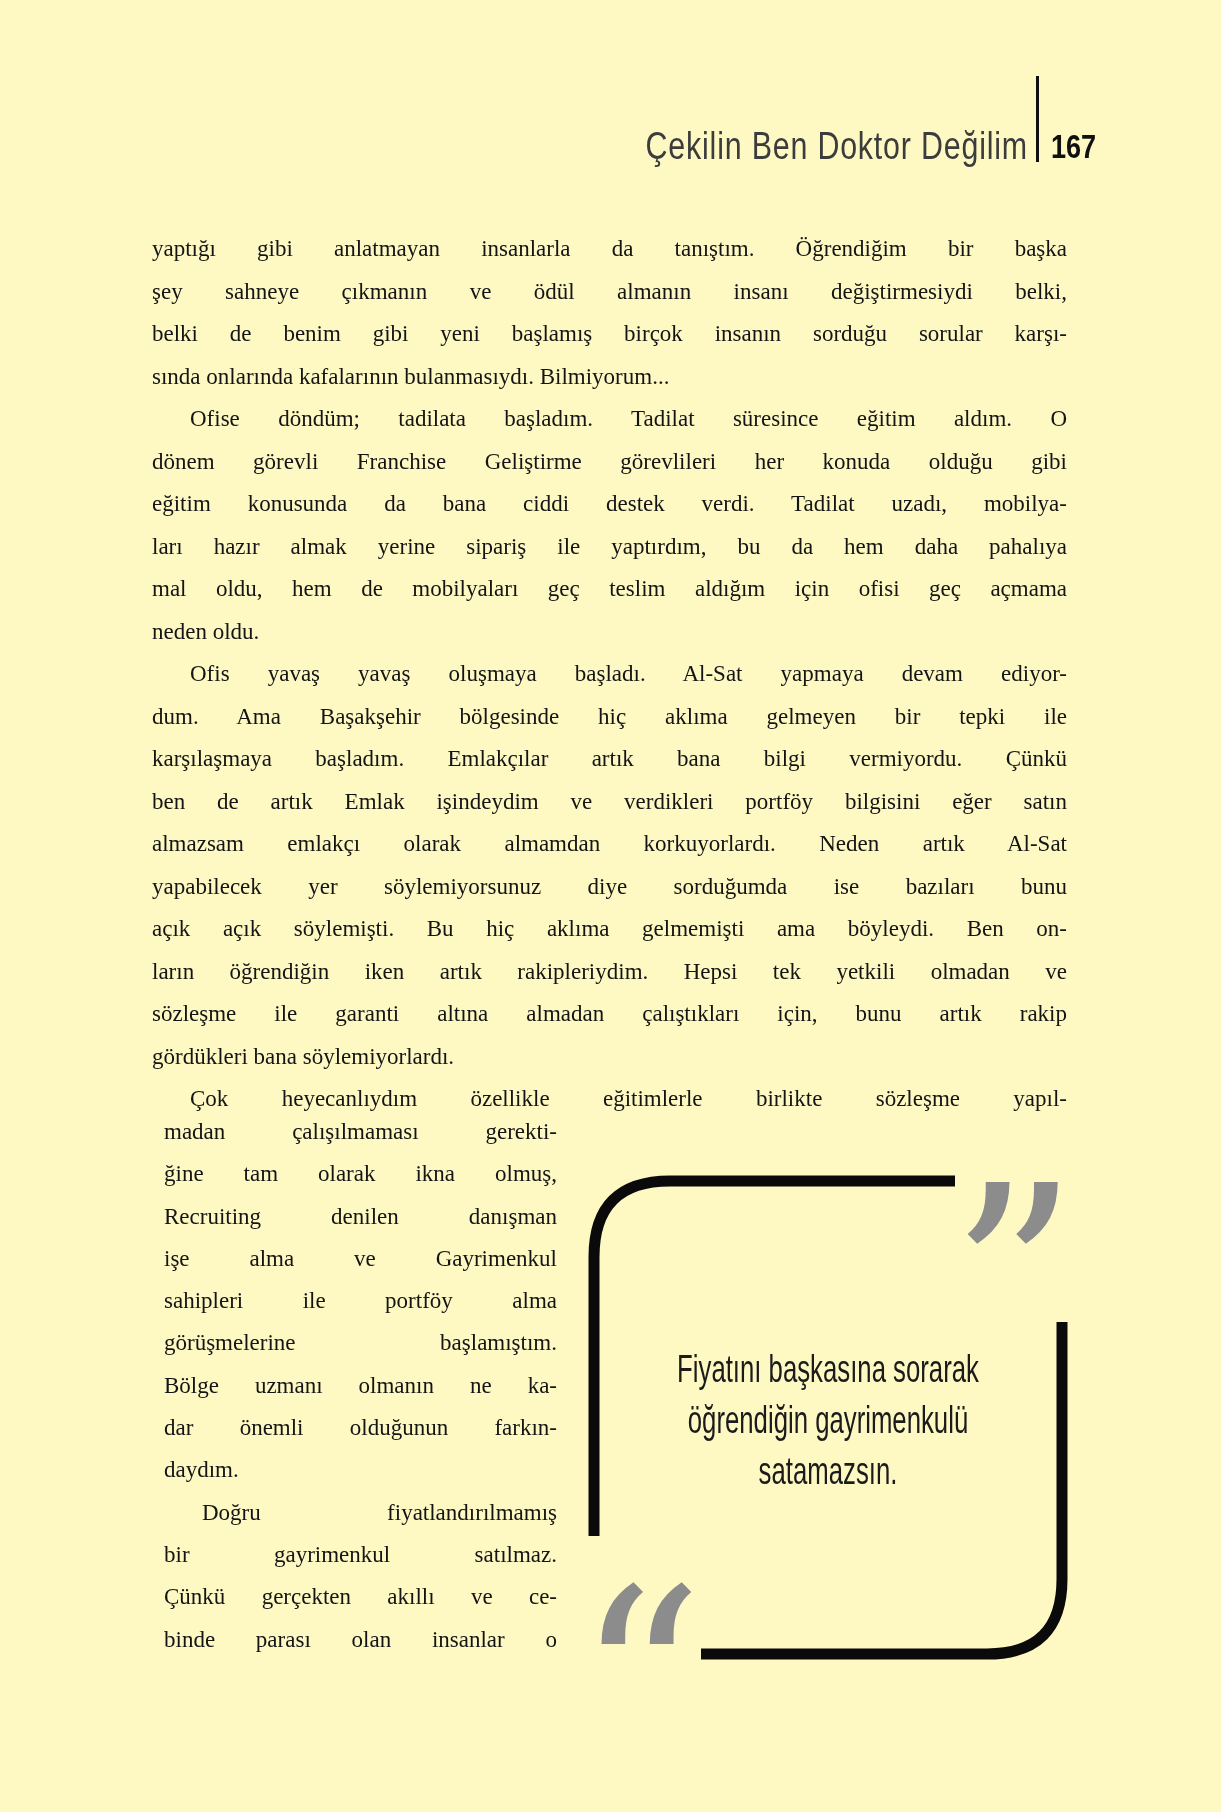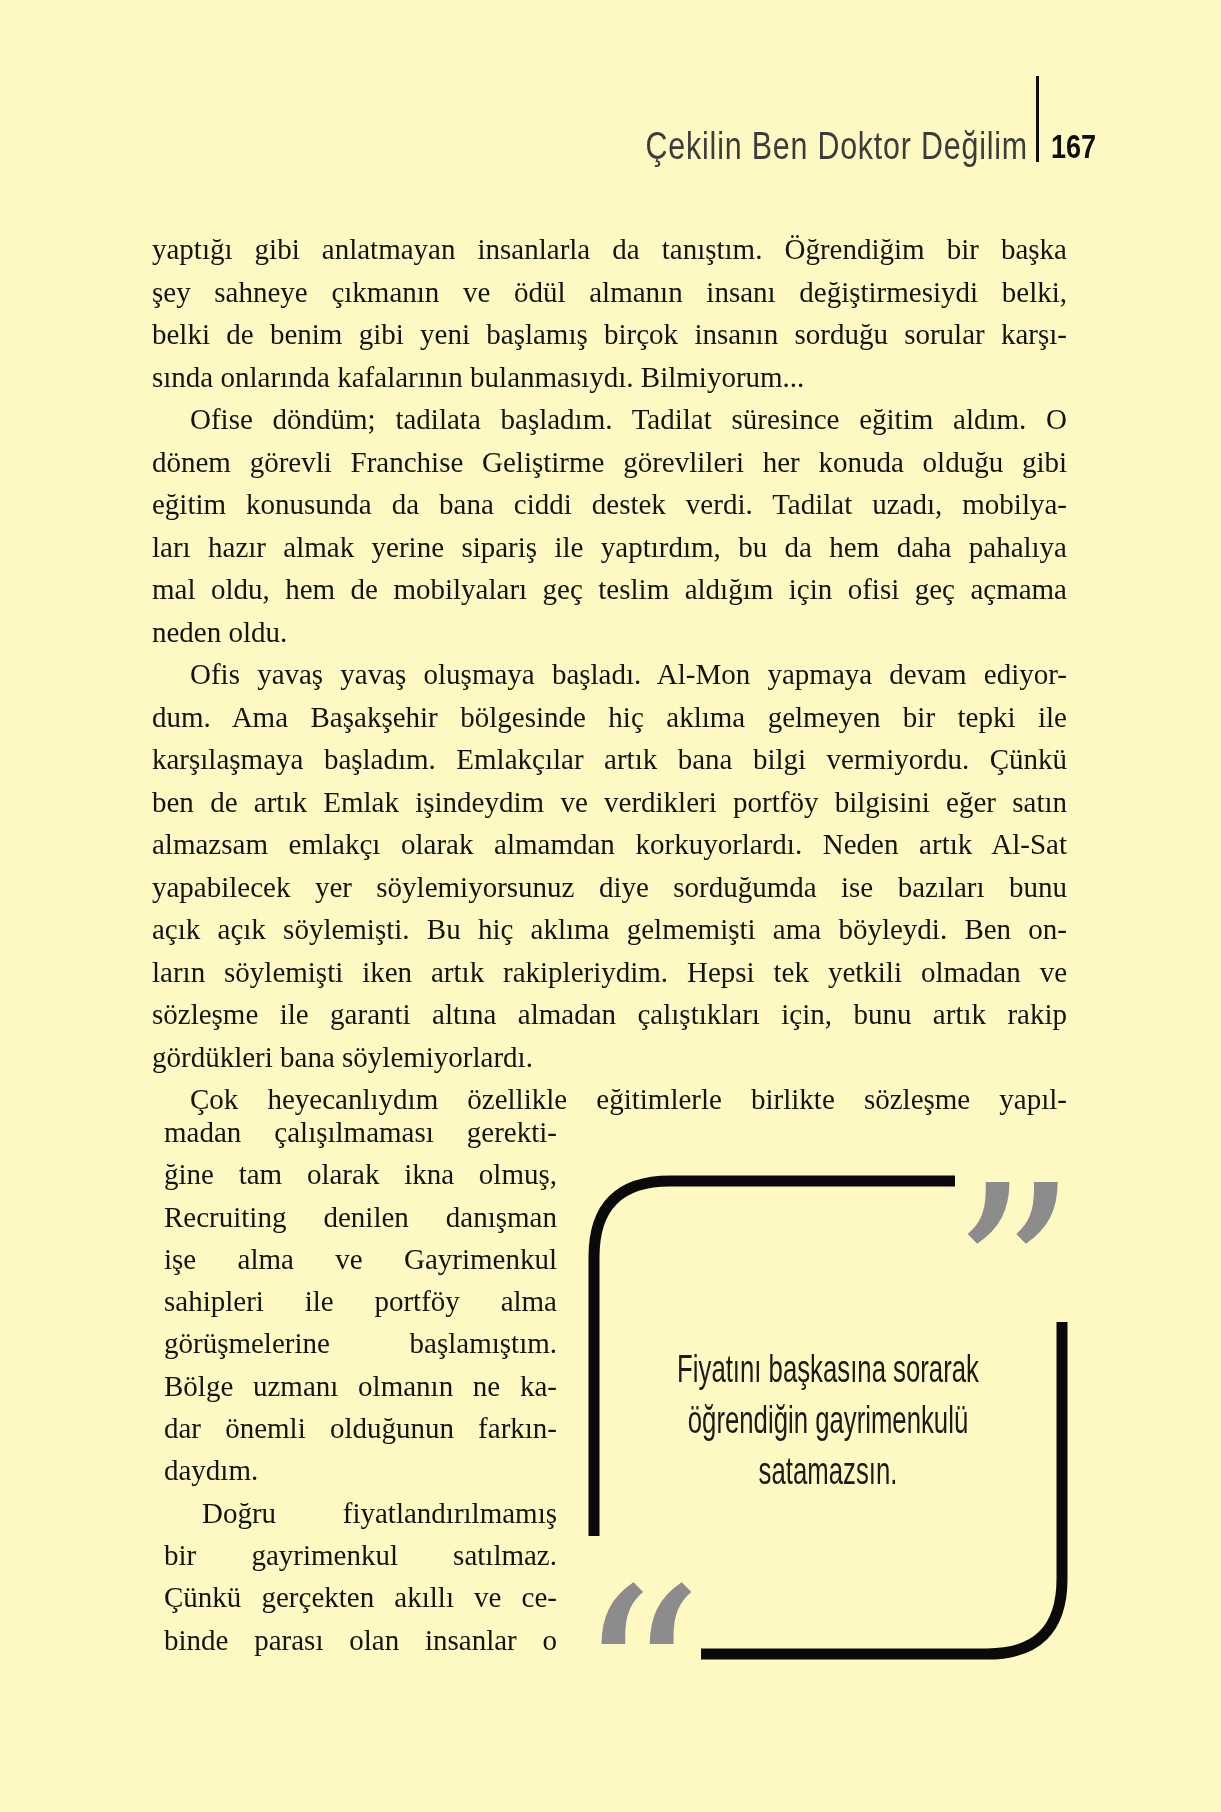--- a/index.html
+++ b/index.html
@@ -42,21 +42,21 @@
     font-size:33px;
     line-height:1;
     color:#101010;
     transform:scaleX(.82);
     transform-origin:left top;
   }
 
   
   .textcol{
     position:absolute;
-    font-size:29px;
+    font-size:23px;
     line-height:42.5px;
     color:#141414;
   }
   #full-col{ left:152px; top:228px; width:915px; }
   #narrow-col{ left:164px; top:1111px; width:393px; line-height:42.3px; }
   .line{
     text-align:justify;
     text-align-last:justify;
   }
   .line.last-left{ text-align-last:left; }
@@ -119,28 +119,28 @@
       <div class="line">yaptığı gibi anlatmayan insanlarla da tanıştım. Öğrendiğim bir başka</div>
       <div class="line">şey sahneye çıkmanın ve ödül almanın insanı değiştirmesiydi belki,</div>
       <div class="line">belki de benim gibi yeni başlamış birçok insanın sorduğu sorular karşı-</div>
       <div class="line last-left">sında onlarında kafalarının bulanmasıydı. Bilmiyorum...</div>
       <div class="line indent">Ofise döndüm; tadilata başladım. Tadilat süresince eğitim aldım. O</div>
       <div class="line">dönem görevli Franchise Geliştirme görevlileri her konuda olduğu gibi</div>
       <div class="line">eğitim konusunda da bana ciddi destek verdi. Tadilat uzadı, mobilya-</div>
       <div class="line">ları hazır almak yerine sipariş ile yaptırdım, bu da hem daha pahalıya</div>
       <div class="line">mal oldu, hem de mobilyaları geç teslim aldığım için ofisi geç açmama</div>
       <div class="line last-left">neden oldu.</div>
-      <div class="line indent">Ofis yavaş yavaş oluşmaya başladı. Al-Mon yapmaya devam ediyor-</div>
+      <div class="line indent">Ofis yavaş yavaş oluşmaya başladı. Al-Sat yapmaya devam ediyor-</div>
       <div class="line">dum. Ama Başakşehir bölgesinde hiç aklıma gelmeyen bir tepki ile</div>
       <div class="line">karşılaşmaya başladım. Emlakçılar artık bana bilgi vermiyordu. Çünkü</div>
       <div class="line">ben de artık Emlak işindeydim ve verdikleri portföy bilgisini eğer satın</div>
       <div class="line">almazsam emlakçı olarak almamdan korkuyorlardı. Neden artık Al-Sat</div>
       <div class="line">yapabilecek yer söylemiyorsunuz diye sorduğumda ise bazıları bunu</div>
       <div class="line">açık açık söylemişti. Bu hiç aklıma gelmemişti ama böyleydi. Ben on-</div>
-      <div class="line">ların söylemişti iken artık rakipleriydim. Hepsi tek yetkili olmadan ve</div>
+      <div class="line">ların öğrendiğin iken artık rakipleriydim. Hepsi tek yetkili olmadan ve</div>
       <div class="line">sözleşme ile garanti altına almadan çalıştıkları için, bunu artık rakip</div>
       <div class="line last-left">gördükleri bana söylemiyorlardı.</div>
       <div class="line indent">Çok heyecanlıydım özellikle eğitimlerle birlikte sözleşme yapıl-</div>
     </div>
 
   <div id="narrow-col" class="textcol">
       <div class="line">madan çalışılmaması gerekti-</div>
       <div class="line">ğine tam olarak ikna olmuş,</div>
       <div class="line">Recruiting denilen danışman</div>
       <div class="line">işe alma ve Gayrimenkul</div>

